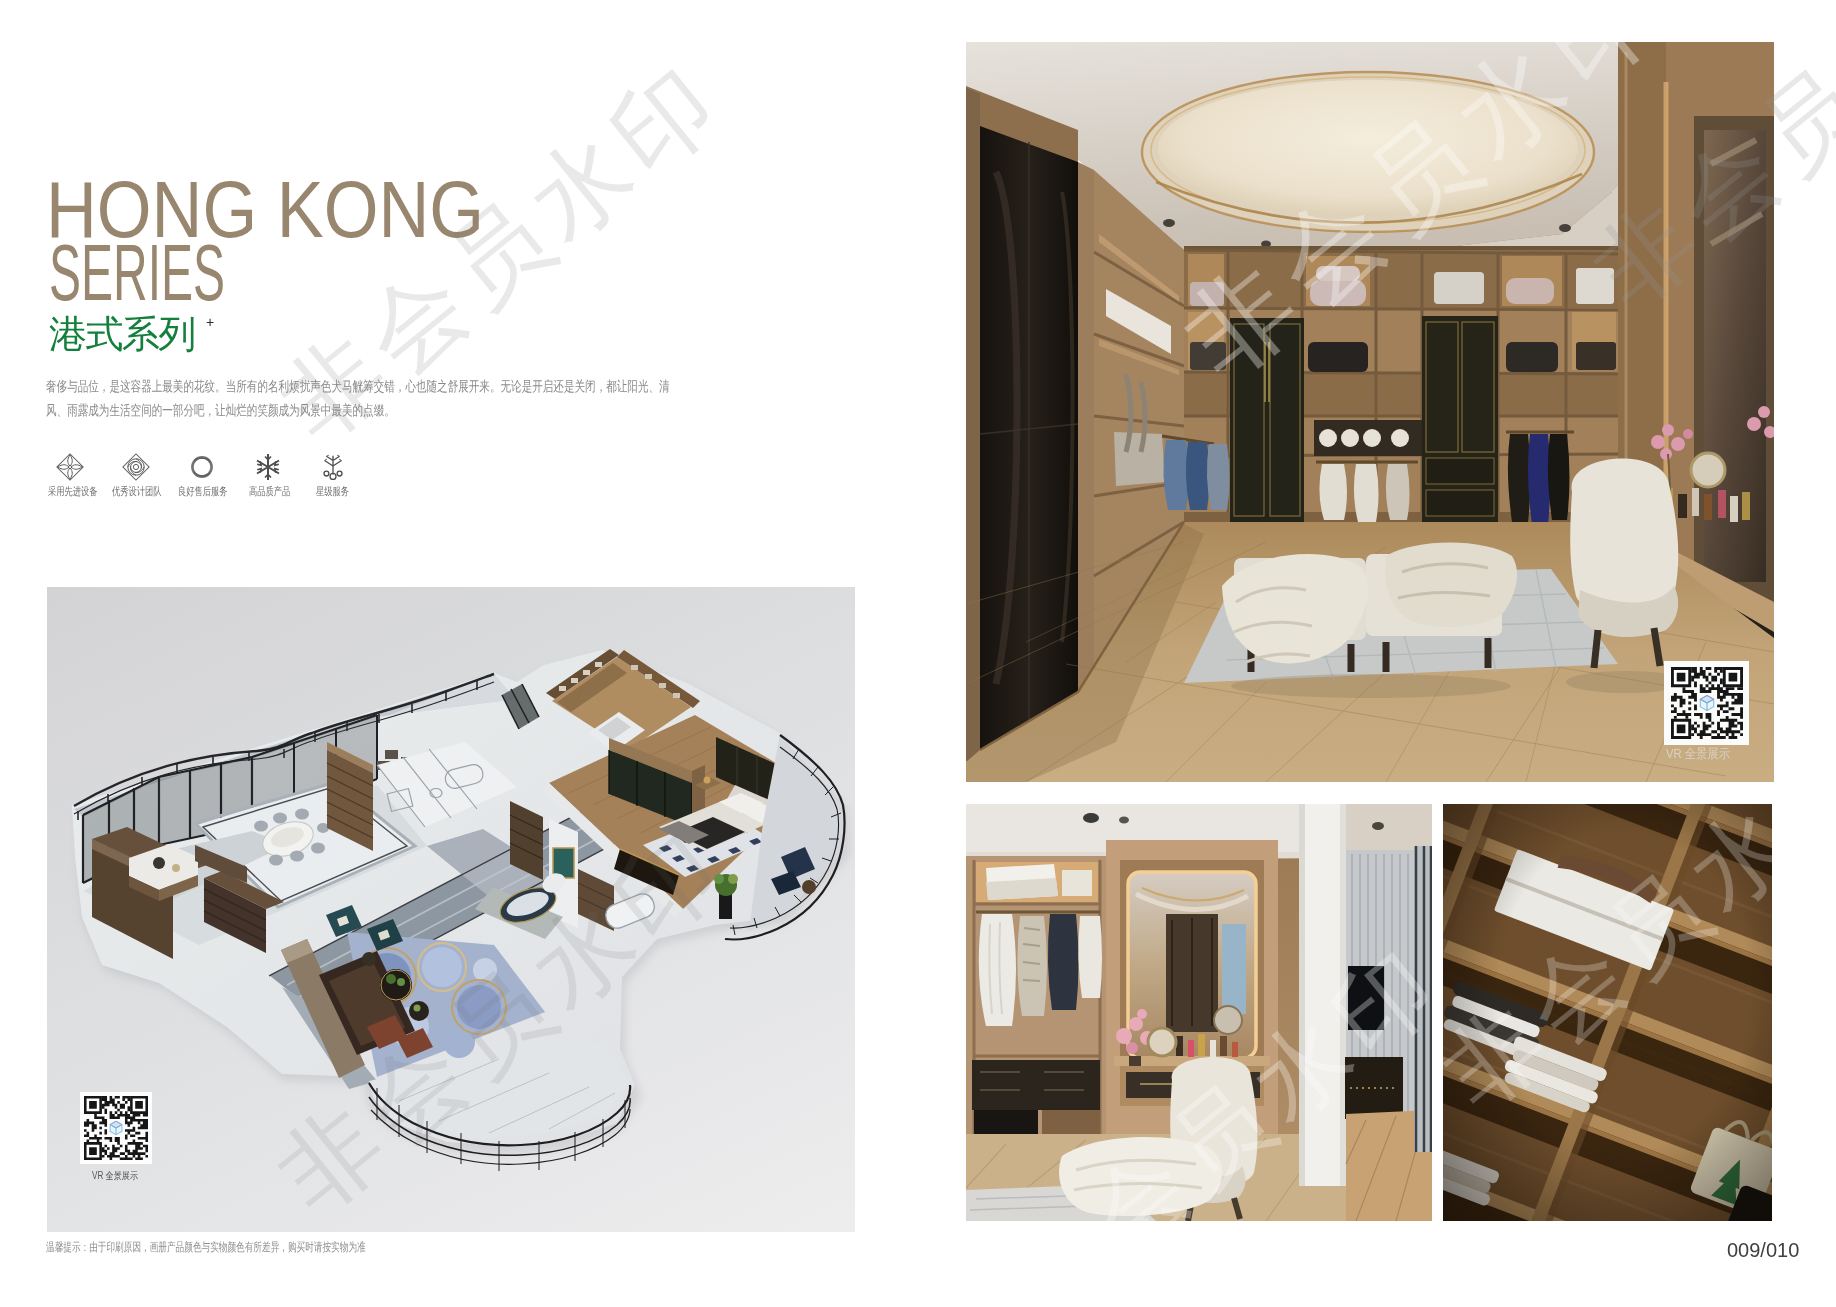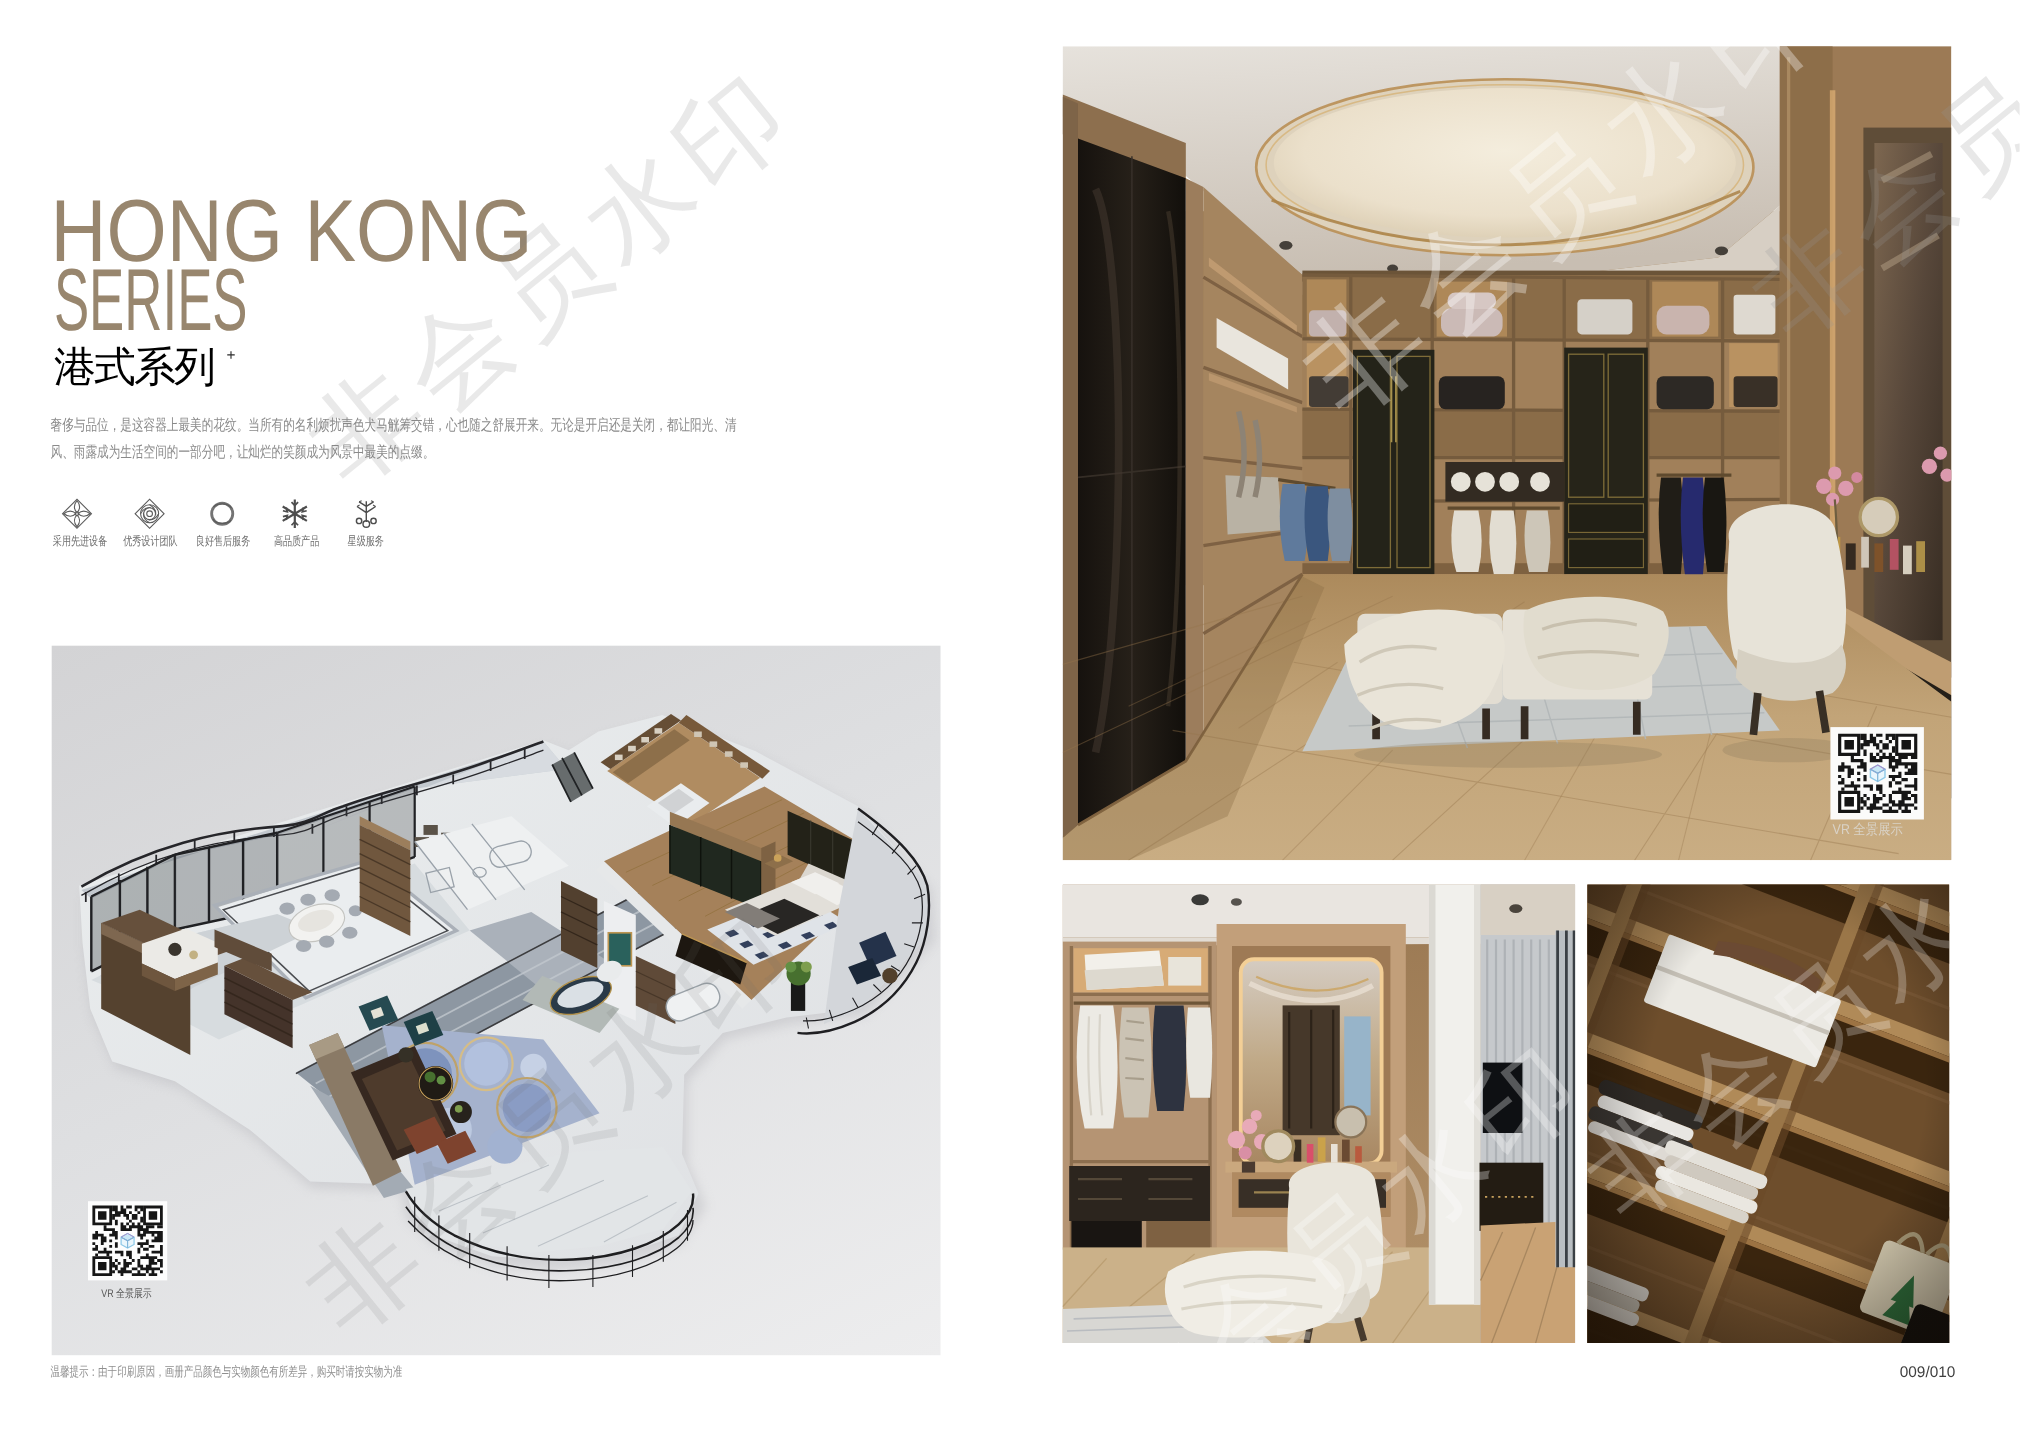--- a/index.html
+++ b/index.html
@@ -6,21 +6,21 @@
   body{width:1836px;height:1307px;position:relative;background:#fff;font-family:"Liberation Sans",sans-serif;overflow:hidden}
   .abs{position:absolute}
 </style>
 </head>
 <body>
 
 <div class="abs" style="left:46px;top:175px;font-size:80px;line-height:70px;color:#98866e;white-space:nowrap;transform:scaleX(0.880);transform-origin:0 0;">HONG KONG</div>
 
 <div class="abs" style="left:49px;top:238px;font-size:80px;line-height:70px;color:#98866e;white-space:nowrap;transform:scaleX(0.600);transform-origin:0 0;">SERIES</div>
 
-<div class="abs" style="left:49px;top:315px;font-size:38px;line-height:38px;color:#000000;letter-spacing:-1.6px;white-space:nowrap;">港式系列</div>
+<div class="abs" style="left:49px;top:315px;font-size:38px;line-height:38px;color:#15803d;letter-spacing:-1.6px;white-space:nowrap;">港式系列</div>
 
 <div class="abs" style="left:206px;top:314px;font-size:14px;color:#2b2b2b;">+</div>
 
 <div class="abs" style="left:46px;top:375px;font-size:14px;line-height:23.5px;color:#8a8a8a;transform:scaleX(0.755);transform-origin:0 0;white-space:nowrap;">奢侈与品位，是这容器上最美的花纹。当所有的名利烦扰声色犬马觥筹交错，心也随之舒展开来。无论是开启还是关闭，都让阳光、清<br>风、雨露成为生活空间的一部分吧，让灿烂的笑颜成为风景中最美的点缀。</div>
 
 <svg class="abs" style="left:54px;top:451px" width="32" height="32" viewBox="0 0 32 32" fill="none" stroke="#5c5c5c" stroke-width="1">
  <rect x="6.7" y="6.7" width="18.6" height="18.6" transform="rotate(45 16 16)"></rect>
  <path d="M16 4 C19 8 19 12 16 15 C13 12 13 8 16 4z"></path>
  <path d="M16 28 C19 24 19 20 16 17 C13 20 13 24 16 28z"></path>
  <path d="M4 16 C8 13 12 13 15 16 C12 19 8 19 4 16z"></path>
@@ -817,17 +817,17 @@
  <rect x="352" y="320" width="44" height="52" rx="6" fill="#15120e"></rect>
 </g>
 <rect width="329" height="417" fill="url(#cvign)"></rect>
 
 <text x="220" y="150" font-size="95" fill="rgba(255,255,255,0.25)" text-anchor="middle" transform="rotate(-39 220 120)" style="letter-spacing:10px">非会员水印</text>
 </svg>
 </div>
 
 <div class="abs" style="left:46px;top:1239px;font-size:12px;color:#8f8f8f;transform:scaleX(0.72);transform-origin:0 0;white-space:nowrap;">温馨提示：由于印刷原因，画册产品颜色与实物颜色有所差异，购买时请按实物为准</div>
 
-<div class="abs" style="left:1727px;top:1239px;font-size:14px;color:#3f3f3f;">009/010</div>
+<div class="abs" style="left:1727px;top:1239px;font-size:20px;color:#3f3f3f;">009/010</div>
 
 <div class="abs" style="left:1815px;top:120px;transform:translate(-50%,-50%) rotate(-39deg);font-size:97px;letter-spacing:9px;color:rgba(150,150,150,0.22);white-space:nowrap;pointer-events:none;">非会员水印</div>
 
 <div class="abs" style="left:503px;top:253px;transform:translate(-50%,-50%) rotate(-39deg);font-size:97px;letter-spacing:9px;color:rgba(125,125,125,0.17);white-space:nowrap;pointer-events:none;">非会员水印</div>
 
 </body></html>

